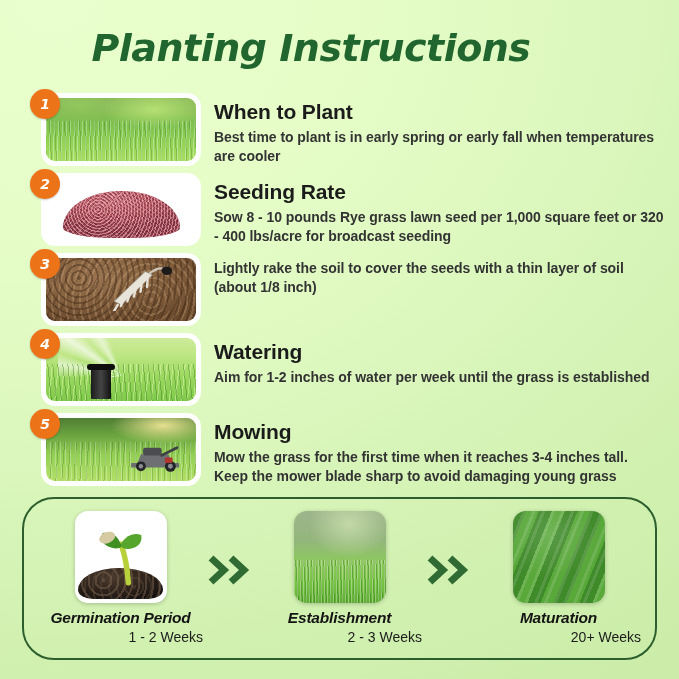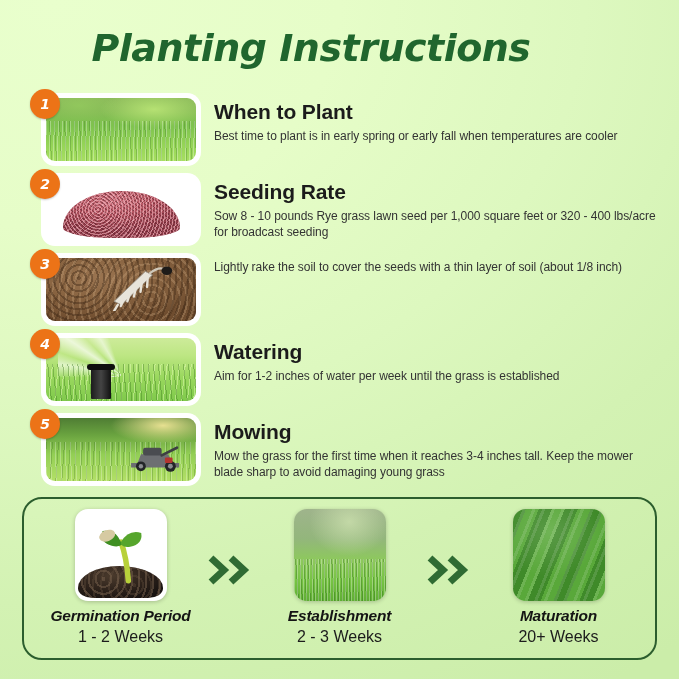--- a/index.html
+++ b/index.html
@@ -92,24 +92,25 @@
   }
   .step-heading {
     font-size: 21px;
     font-weight: bold;
     color: #1b1b1b;
     line-height: 1.25;
     margin-bottom: 3px;
     letter-spacing: -0.1px;
   }
   .step-body {
-    font-size: 12px;
+    font-size: 14px;
     color: #333333;
     line-height: 1.34;
     letter-spacing: -0.05px;
+    font-weight: bold;
   }
 
   
   .art { position: absolute; inset: 0; }
 
   
   .art-lawn {
     background:
       radial-gradient(ellipse 60% 50% at 72% 18%, rgba(190,232,120,.85), rgba(0,0,0,0) 60%),
       radial-gradient(ellipse 40% 40% at 22% 12%, rgba(150,205,95,.7), rgba(0,0,0,0) 65%),
@@ -234,21 +235,21 @@
 
   
   .timeline {
     position: absolute;
     left: 22px;
     top: 497px;
     width: 635px;
     height: 163px;
     box-sizing: border-box;
     border: 2px solid #2c5e2e;
-    border-radius: 20px;
+    border-radius: 32px;
     display: flex;
     align-items: center;
     justify-content: space-between;
     padding: 0 14px;
   }
   .phase {
     width: 168px;
     text-align: center;
   }
   .phase-img {
@@ -263,24 +264,25 @@
   }
   .phase-label {
     font-size: 15.5px;
     font-weight: bold;
     font-style: italic;
     color: #141414;
     line-height: 1.2;
     letter-spacing: -0.2px;
   }
   .phase-dur {
-    font-size: 16px;
+    font-size: 14px;
     color: #1c1c1c;
     line-height: 1.3;
     margin-top: 1px;
+    text-align: right;
   }
   .chevrons {
     flex: 0 0 auto;
     width: 54px;
     display: flex;
     align-items: center;
     justify-content: center;
     padding-bottom: 18px;
   }
 

